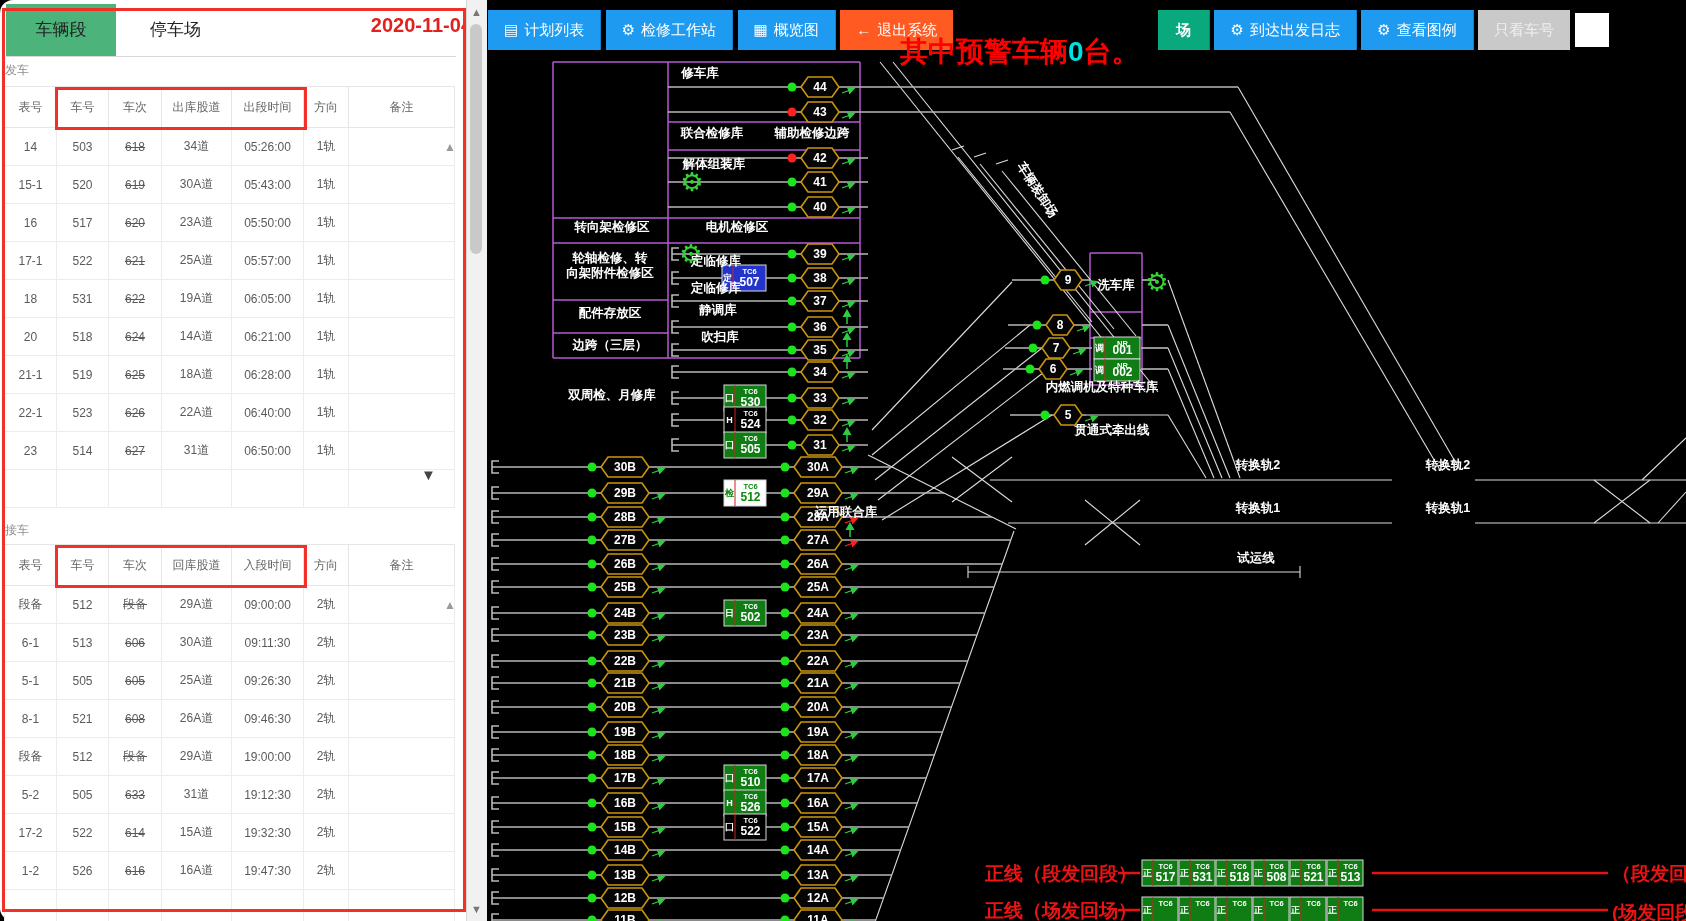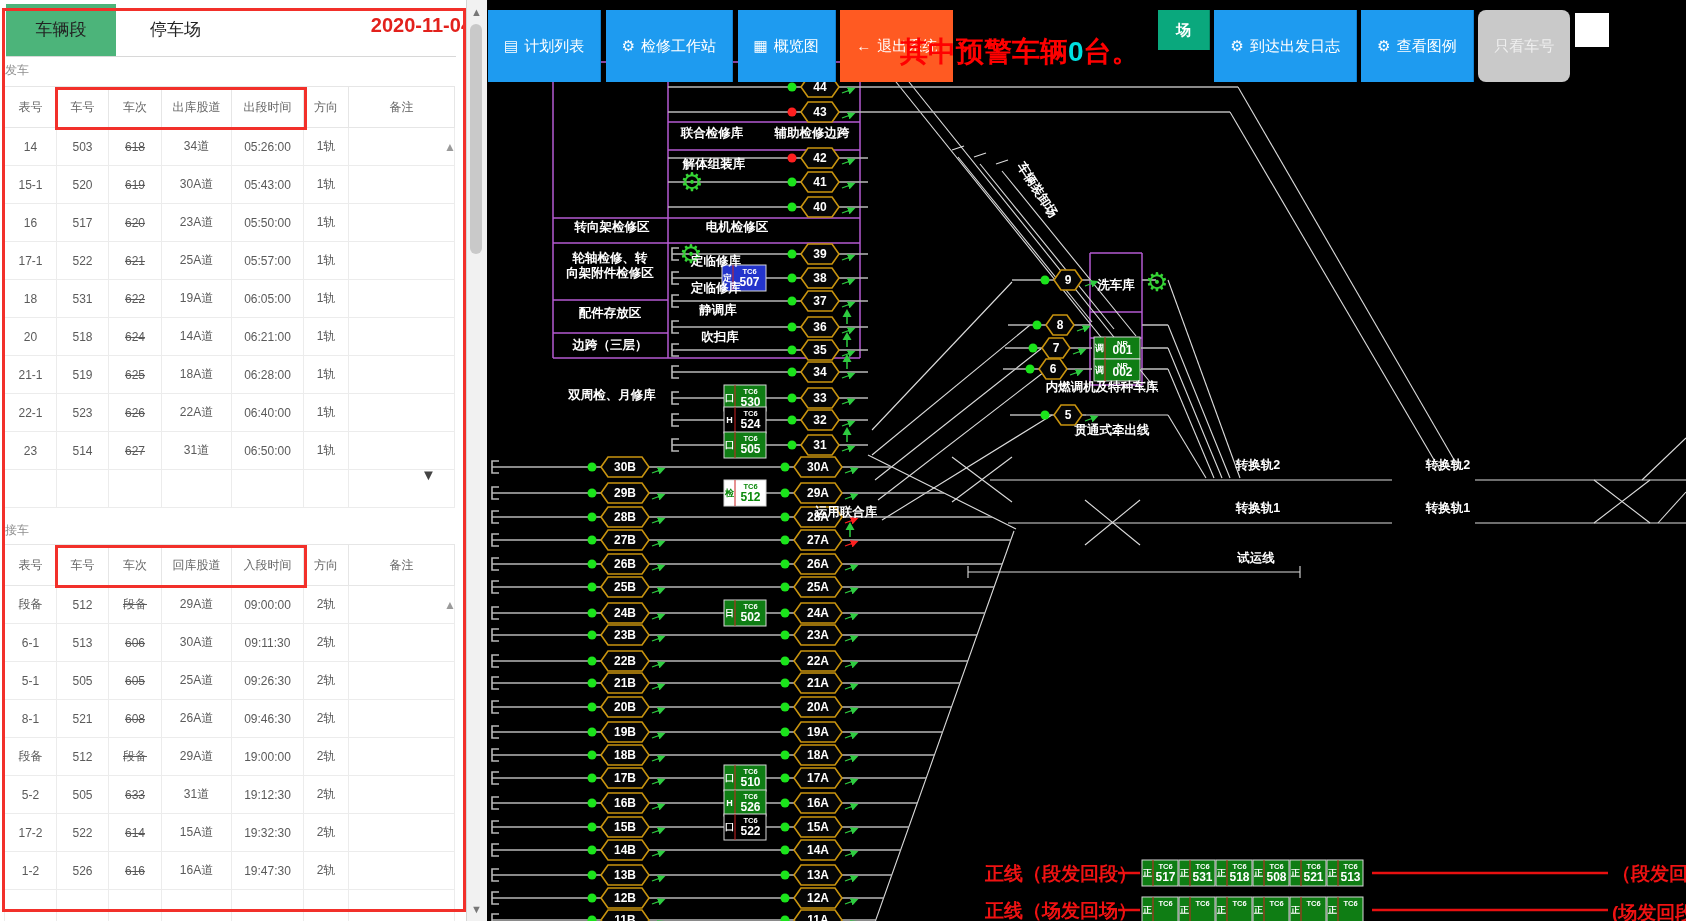--- a/index.html
+++ b/index.html
@@ -1,19 +1,19 @@
 <!DOCTYPE html>
 <html><head>
 <meta charset="utf-8">
 <style>
   html,body{margin:0;padding:0;background:#000;}
   body{width:1686px;height:921px;position:relative;overflow:hidden;
        font-family:"Liberation Sans","DejaVu Sans",sans-serif;}
   
-  .panel{position:absolute;left:0;top:0;width:486px;height:921px;background:#fff;}
+  .panel{position:absolute;left:0;top:0;width:486px;height:921px;background:#fff;border-radius:13px;}
   .panel-border{position:absolute;left:2px;top:8px;width:458px;height:898px;
                 border:3px solid #f2302a;pointer-events:none;z-index:5;}
   .tabs{position:absolute;left:6px;top:4px;height:52px;width:450px;border-bottom:1px solid #d8d8d8;}
   .tab{display:inline-block;width:110px;height:52px;line-height:52px;text-align:center;
        font-size:17px;color:#222;background:#fff;vertical-align:top;cursor:pointer;}
   .tab.active{background:#4cb47a;}
   .date{position:absolute;right:14px;top:14px;font-size:20px;font-weight:bold;color:#e2211c;}
   .sec{position:absolute;left:5px;color:#8f8f8f;font-size:12px;}
   table.sched{position:absolute;left:4px;width:450px;border-collapse:collapse;table-layout:fixed;
               font-size:12px;color:#5a5a5a;}
@@ -25,29 +25,29 @@
   .mini-arrow{position:absolute;font-size:12px;color:#9a9a9a;z-index:7;cursor:pointer;}
   .mini-arrow.big{font-size:15px;color:#444;}
   .vscroll{position:absolute;left:466px;top:0;width:20px;height:921px;background:#f1f1f1;
            border-left:1px solid #d5d5d5;z-index:8;}
   .vscroll .up{position:absolute;top:6px;left:4px;color:#777;font-size:11px;cursor:pointer;}
   .vscroll .dn{position:absolute;bottom:6px;left:4px;color:#777;font-size:11px;cursor:pointer;}
   .vscroll .thumb{position:absolute;top:24px;left:3px;width:12px;height:230px;background:#c9c9c9;border-radius:6px;}
   
   .rpane{position:absolute;left:486px;top:0;width:1200px;height:921px;background:#000;}
   .toolbar{position:absolute;left:2px;top:10px;height:40px;z-index:20;white-space:nowrap;}
-  .tbtn{display:inline-block;height:40px;line-height:40px;padding:16px 16px;background:#1e9bf0;
+  .tbtn{display:inline-block;height:40px;line-height:40px;padding:0 16px;background:#1e9bf0;
         color:#fff;font-size:15px;vertical-align:top;cursor:pointer;border-right:1px solid #1180cf;}
   .tbtn .ic{margin-right:6px;font-size:15px;}
   .tbtn.exit{background:#ff5a22;border-right:none;}
   .warn{position:absolute;left:414px;top:6px;font-size:28px;font-weight:bold;color:#ff0000;z-index:20;white-space:nowrap;margin-top:27px;}
   .warn .cy{color:#00e0e0;}
   .grp2{position:absolute;left:672px;top:10px;z-index:20;white-space:nowrap;}
   .tbtn.field{background:#0aa87d;font-weight:bold;padding:0 18px;border-right:1px solid #078a66;}
-  .tbtn.gray{background:#c9c9c9;color:#efefef;border-right:none;border-radius:8px;}
+  .tbtn.gray{background:#c9c9c9;color:#efefef;border-right:none;}
   .wsq{display:inline-block;width:34px;height:34px;background:#fff;vertical-align:top;margin-top:3px;}
   svg{position:absolute;left:0;top:0;}
   svg text{font-family:"Liberation Sans","DejaVu Sans",sans-serif;font-weight:bold;}
   .pl{stroke:#b55ad2;stroke-width:1.5;}
   .wl{stroke:#dcdcdc;stroke-width:1.1;}
   .tl{stroke:#b8b8b8;stroke-width:1.6;}
   .rl{stroke:#e81010;stroke-width:2.5;}
 </style>
 </head>
 <body>

